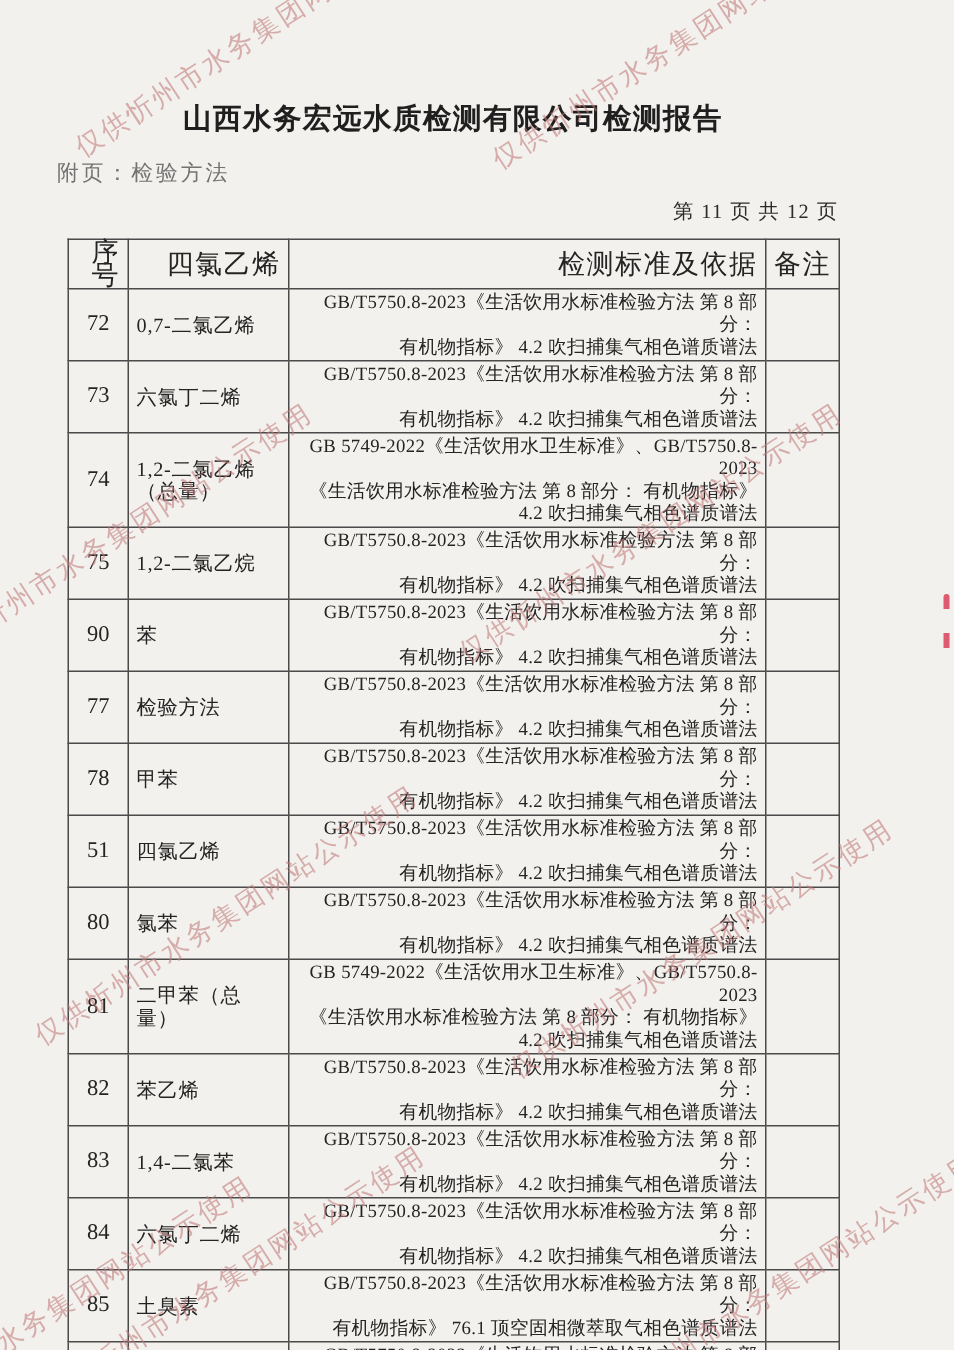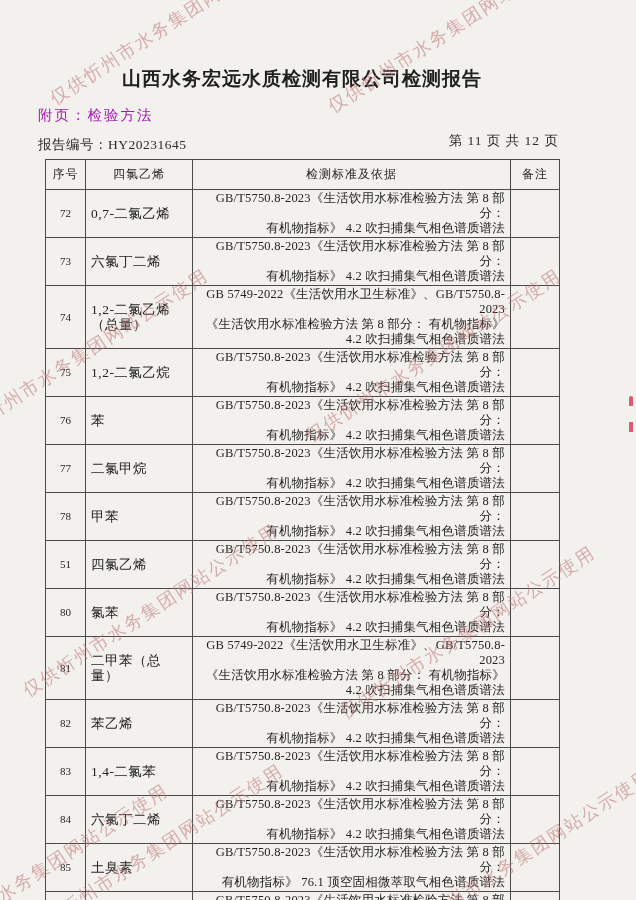--- a/index.html
+++ b/index.html
@@ -13,41 +13,41 @@
   }
   .page{position:absolute;inset:0;overflow:hidden;}
   .title{
     position:absolute;top:66px;left:0;width:604px;
     text-align:center;font-size:19px;font-weight:bold;
     letter-spacing:1px;color:#1f1f1f;
     font-family:"Liberation Sans","DejaVu Sans",sans-serif;
   }
   .subtitle{
     position:absolute;top:106px;left:38px;
-    font-size:14.5px;letter-spacing:2px;color:#a21caf;
+    font-size:14.5px;letter-spacing:2px;color:#737373;
   }
   .report-line{position:absolute;top:136px;left:38px;right:77px;height:18px;font-size:13.5px;}
   .report-no{position:absolute;left:0;top:0;letter-spacing:.5px;}
   .page-info{position:absolute;right:0;top:-4px;letter-spacing:1px;}
   table.report{
     position:absolute;top:159px;left:45px;
     border-collapse:collapse;table-layout:fixed;
     width:514px;
     font-size:12.5px;
   }
   table.report td,table.report th{
     border:1px solid #4a4a4a;
     padding:1px 5px;
     line-height:15px;
     font-weight:normal;
     vertical-align:middle;
     color:#242424;
   }
-  th.hdr{font-size:12px;height:27px;text-align:center;letter-spacing:1px;}
-  td.no{text-align:center;font-size:11px;}
+  th.hdr{font-size:18px;height:27px;text-align:right;letter-spacing:1px;}
+  td.no{text-align:center;font-size:15px;}
   td.item{font-size:13.5px;white-space:pre-line;letter-spacing:.5px;}
   td.std{white-space:pre-line;letter-spacing:.2px;text-align:right;}
   td.remark{}
   .wm{
     position:absolute;
     font-size:18px;letter-spacing:2px;white-space:nowrap;
     color:rgba(192,122,122,0.58);
     transform:rotate(-33deg);
     transform-origin:0 50%;
     pointer-events:none;
@@ -64,21 +64,20 @@
 </style>
 </head>
 <body>
 
 <div class="page">
 
   <div class="title">山西水务宏远水质检测有限公司检测报告</div>
   <div class="subtitle">附页：检验方法</div>
 
   <div class="report-line">
-    <span class="report-no">报告编号：HY20231645</span>
     <span class="page-info">第 11 页 共 12 页</span>
   </div>
 
   <table class="report">
     <colgroup>
       <col style="width:40px">
         <col style="width:107px">
         <col style="width:318px">
         <col style="width:49px">
     </colgroup>
@@ -115,29 +114,29 @@
           <td class="remark"></td>
         </tr>
         <tr>
           <td class="no">75</td>
           <td class="item">1,2-二氯乙烷</td>
           <td class="std">GB/T5750.8-2023《生活饮用水标准检验方法 第 8 部分：
 有机物指标》 4.2 吹扫捕集气相色谱质谱法</td>
           <td class="remark"></td>
         </tr>
         <tr>
-          <td class="no">76</td>
+          <td class="no">90</td>
           <td class="item">苯</td>
           <td class="std">GB/T5750.8-2023《生活饮用水标准检验方法 第 8 部分：
 有机物指标》 4.2 吹扫捕集气相色谱质谱法</td>
           <td class="remark"></td>
         </tr>
         <tr>
           <td class="no">77</td>
-          <td class="item">二氯甲烷</td>
+          <td class="item">检验方法</td>
           <td class="std">GB/T5750.8-2023《生活饮用水标准检验方法 第 8 部分：
 有机物指标》 4.2 吹扫捕集气相色谱质谱法</td>
           <td class="remark"></td>
         </tr>
         <tr>
           <td class="no">78</td>
           <td class="item">甲苯</td>
           <td class="std">GB/T5750.8-2023《生活饮用水标准检验方法 第 8 部分：
 有机物指标》 4.2 吹扫捕集气相色谱质谱法</td>
           <td class="remark"></td>

